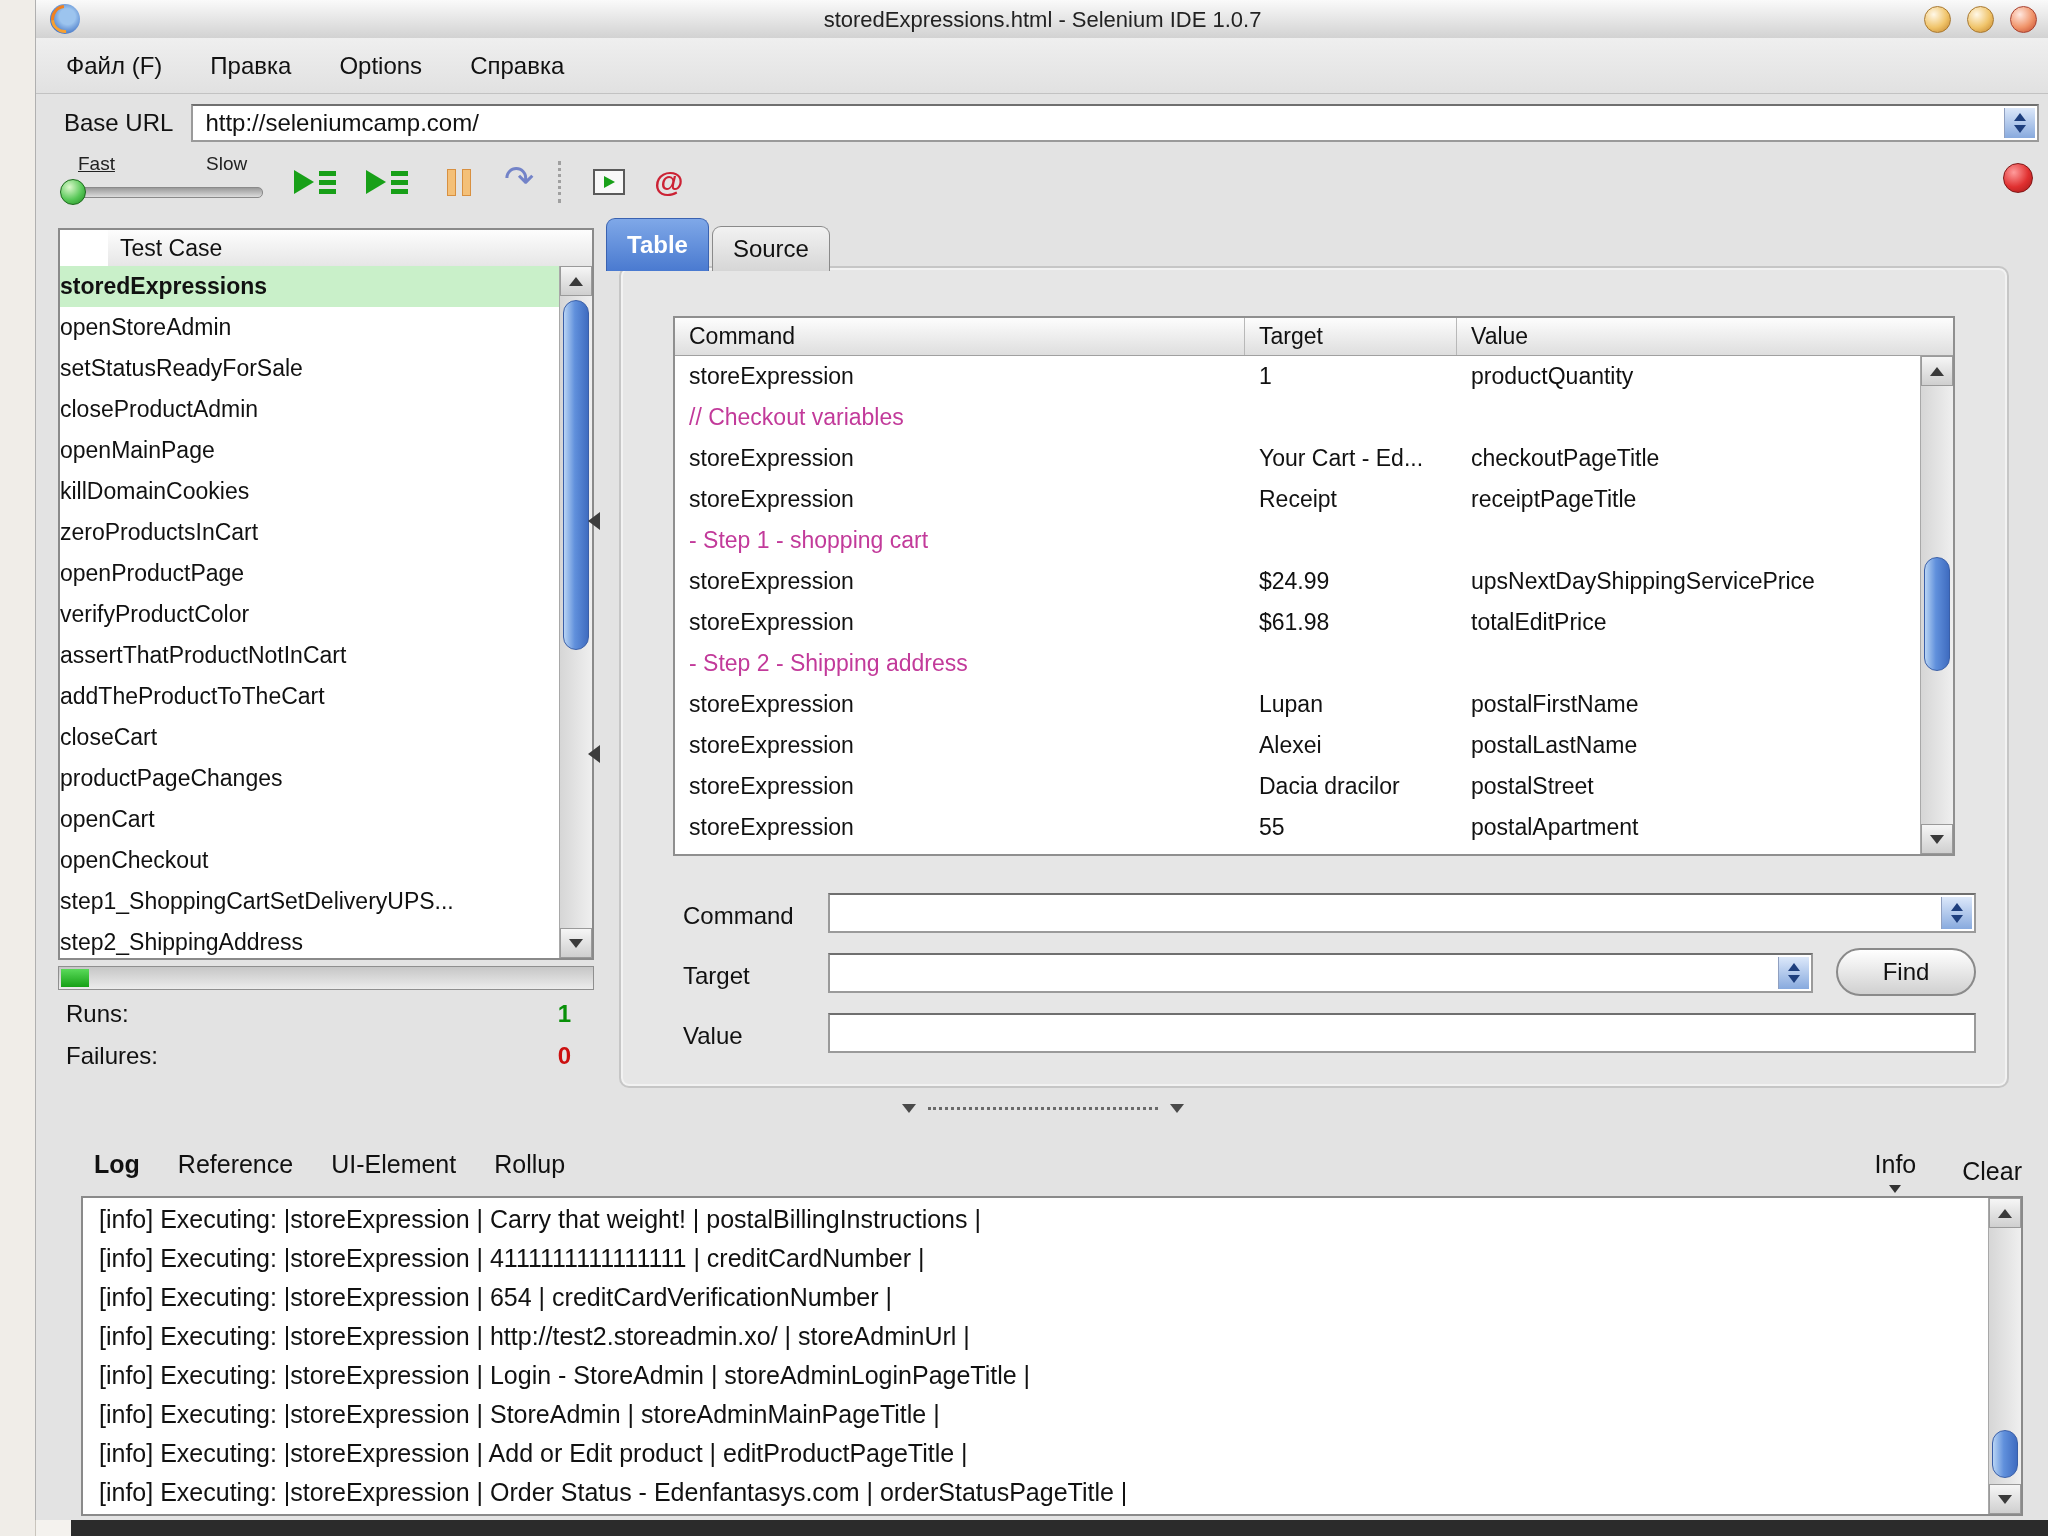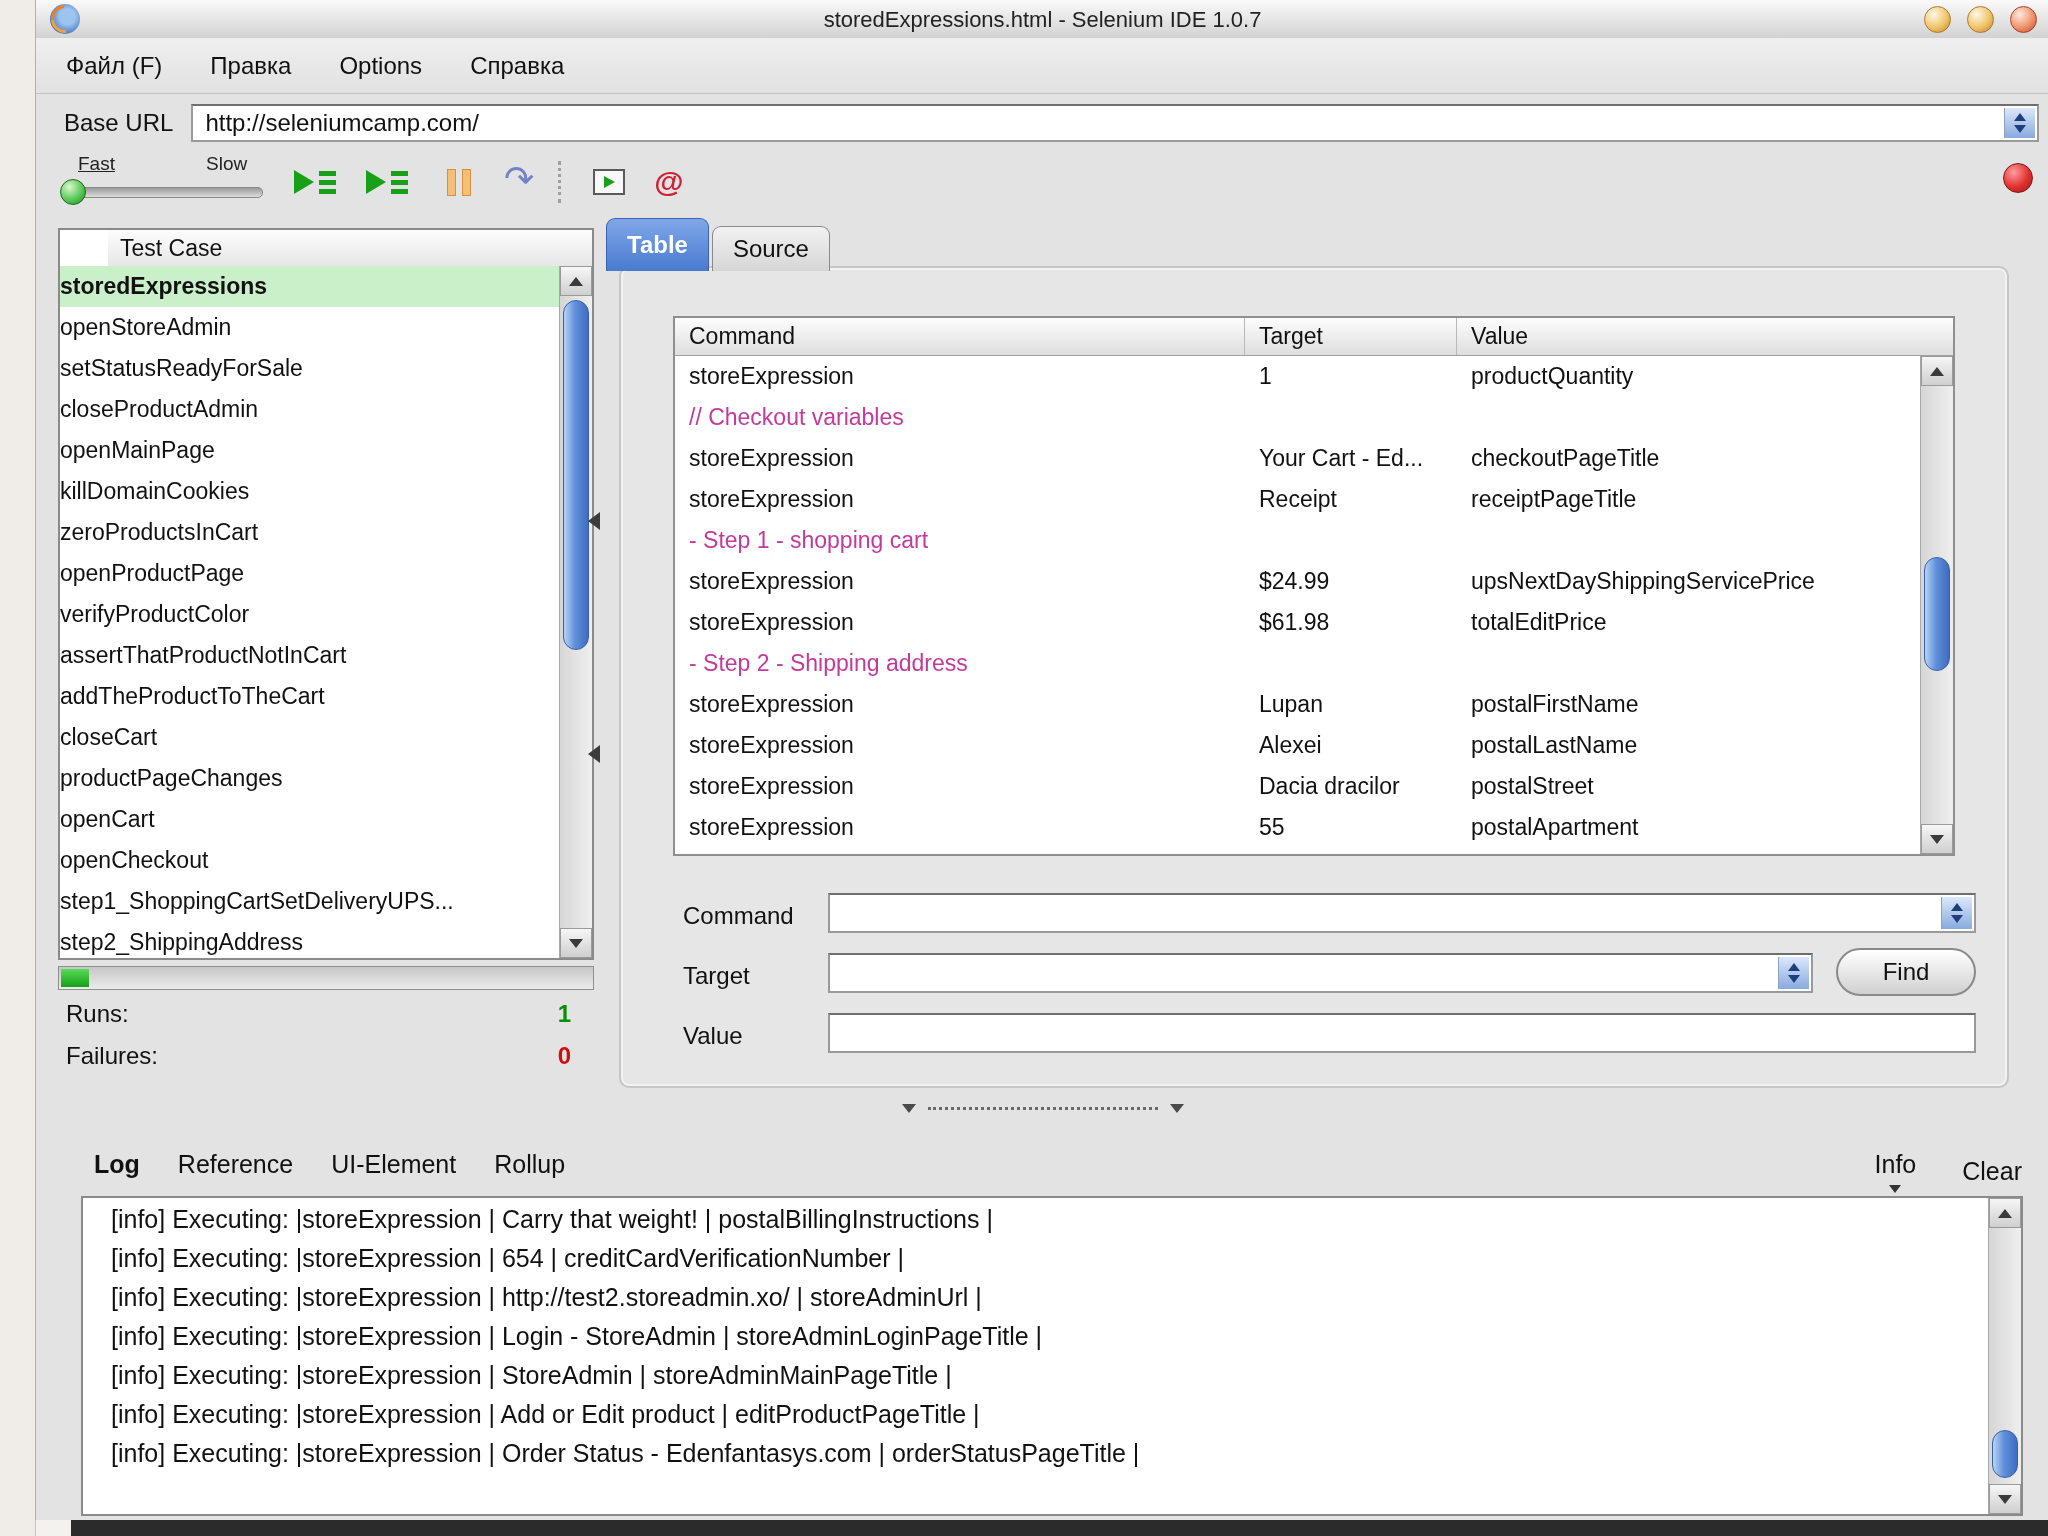--- a/index.html
+++ b/index.html
@@ -145,21 +145,21 @@
   
   .log-tabs{position:absolute;left:58px;top:1150px;width:1942px;height:42px;box-sizing:border-box;
             display:flex;align-items:flex-start;gap:38px;font-size:25px;}
   .log-tab.active{font-weight:bold;}
   .log-actions{margin-left:auto;display:flex;align-items:center;gap:46px;padding-right:14px;}
   .info-btn{display:flex;align-items:center;gap:6px;flex-direction:column;}
   .caret-dn{width:0;height:0;border-left:6px solid transparent;border-right:6px solid transparent;border-top:8px solid #333;}
   .log-box{position:absolute;left:45px;top:1196px;width:1942px;height:320px;background:#fff;
            border:2px solid #8a8a8a;box-sizing:border-box;}
   .log-entries{position:absolute;left:0;top:2px;right:33px;bottom:0;overflow:hidden;}
-  .log-entry{height:39px;display:flex;align-items:center;padding-left:28px;font-size:25px;white-space:nowrap;overflow:hidden;}
+  .log-entry{height:39px;display:flex;align-items:center;padding-left:16px;font-size:25px;white-space:nowrap;overflow:hidden;}
   .log-scroll{right:0;top:0;bottom:0;}
   .log-thumb{bottom:36px;height:46px;}
 
   .bottom-bar{position:absolute;left:35px;top:1520px;width:2013px;height:16px;background:#2b2b2b;}
 </style>
 </head>
 <body>
 
 <div class="left-strip"></div>
 
@@ -521,20 +521,21 @@
       </span>
       <span>Clear</span>
     </span>
   </div>
 
   <div class="log-box">
     <div class="log-entries">
 
         <div class="log-entry">[info] Executing: |storeExpression | Carry that weight! | postalBillingInstructions |</div>
 
+        <div class="log-entry">[info] Executing: |storeExpression | 4111111111111111 | creditCardNumber |</div>
 
         <div class="log-entry">[info] Executing: |storeExpression | 654 | creditCardVerificationNumber |</div>
 
         <div class="log-entry">[info] Executing: |storeExpression | http://test2.storeadmin.xo/ | storeAdminUrl |</div>
 
         <div class="log-entry">[info] Executing: |storeExpression | Login - StoreAdmin | storeAdminLoginPageTitle |</div>
 
         <div class="log-entry">[info] Executing: |storeExpression | StoreAdmin | storeAdminMainPageTitle |</div>
 
         <div class="log-entry">[info] Executing: |storeExpression | Add or Edit product | editProductPageTitle |</div>

